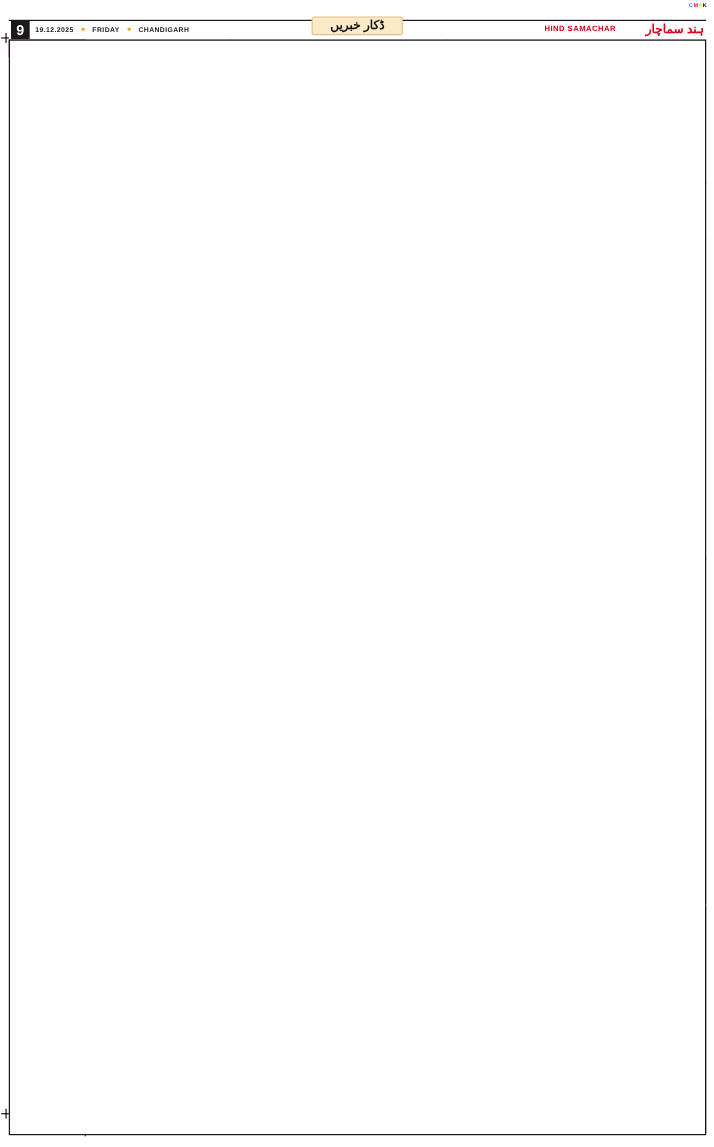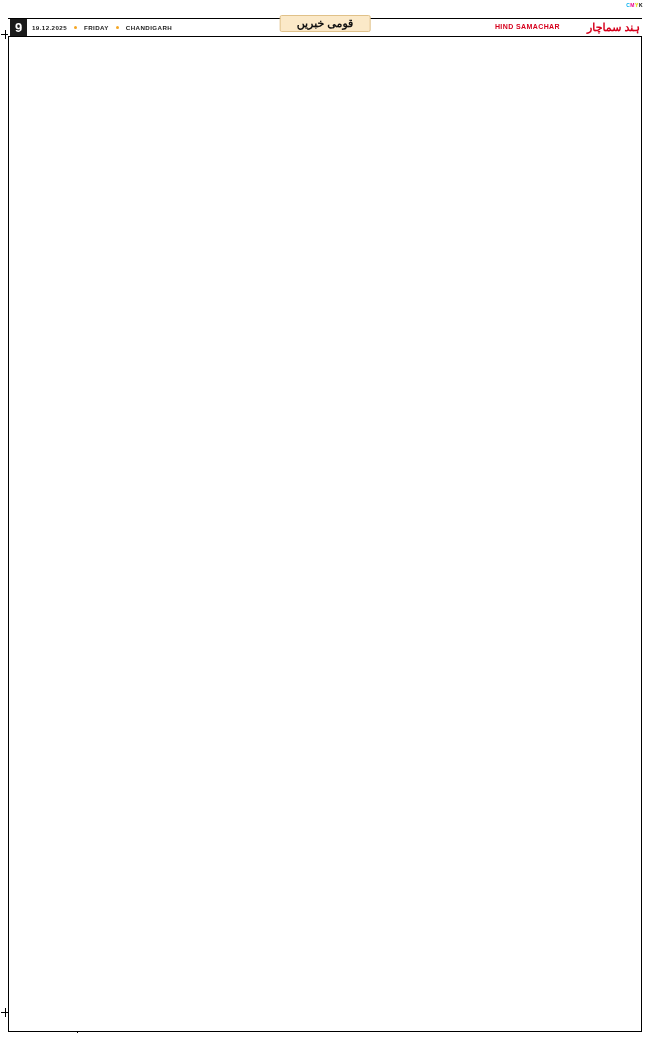--- a/index.html
+++ b/index.html
@@ -162,21 +162,21 @@
   <div class="cmyk">
     <span class="c-c">C</span><span class="c-m">M</span><span class="c-y">Y</span><span class="c-k">K</span>
   </div>
 
   <div class="masthead">
     <div class="folio">9</div>
     <div class="dateline">
       <span>19.12.2025</span><span class="dot"></span><span>FRIDAY</span><span class="dot"></span><span>CHANDIGARH</span>
     </div>
     <div class="sect-tag">
-      <div class="urdu">قومی خبریں</div>
+      <div class="urdu">ڈکار خبریں</div>
     </div>
     <div class="hs-eng">HIND SAMACHAR</div>
     <div class="hs-urdu">ہند سماچار</div>
   </div>
 
   <div class="rail">
     <div class="bd-head">جنم دن مبارک</div>
     <div class="bd-grid">
       <div class="bd-cell">
         <div class="photo bd-photo" style="background:#9fb4c8">

